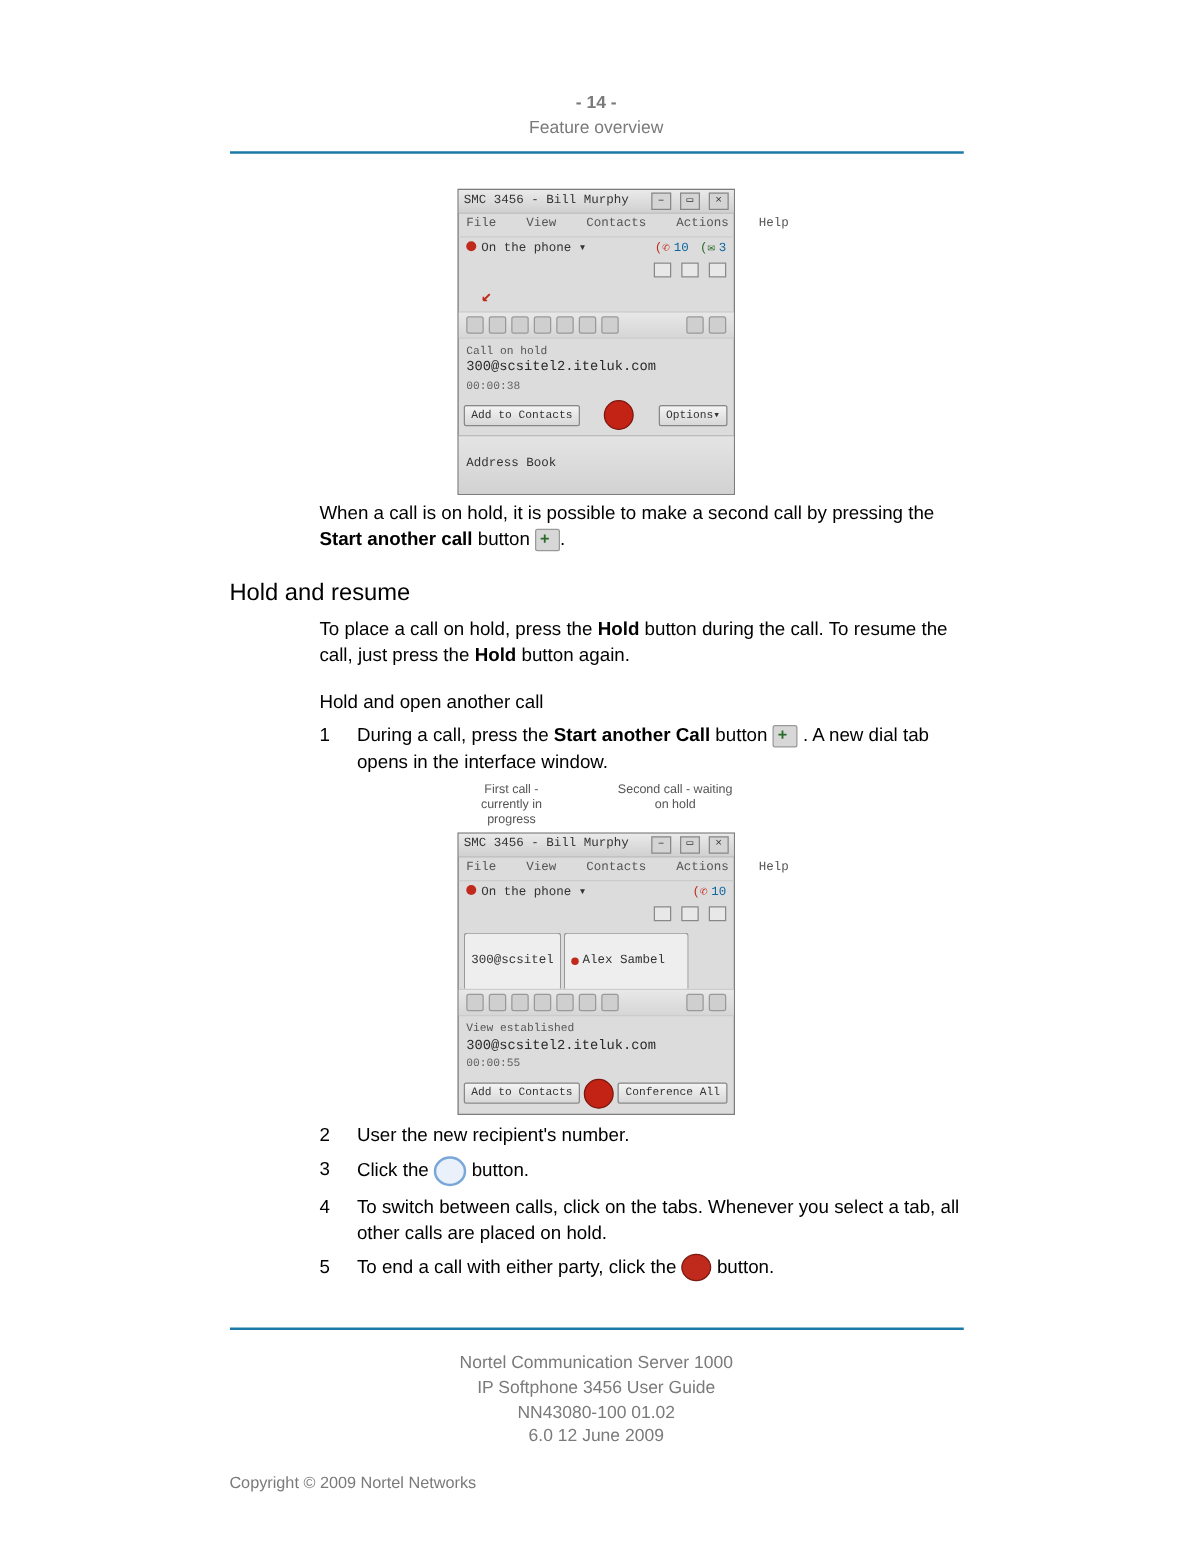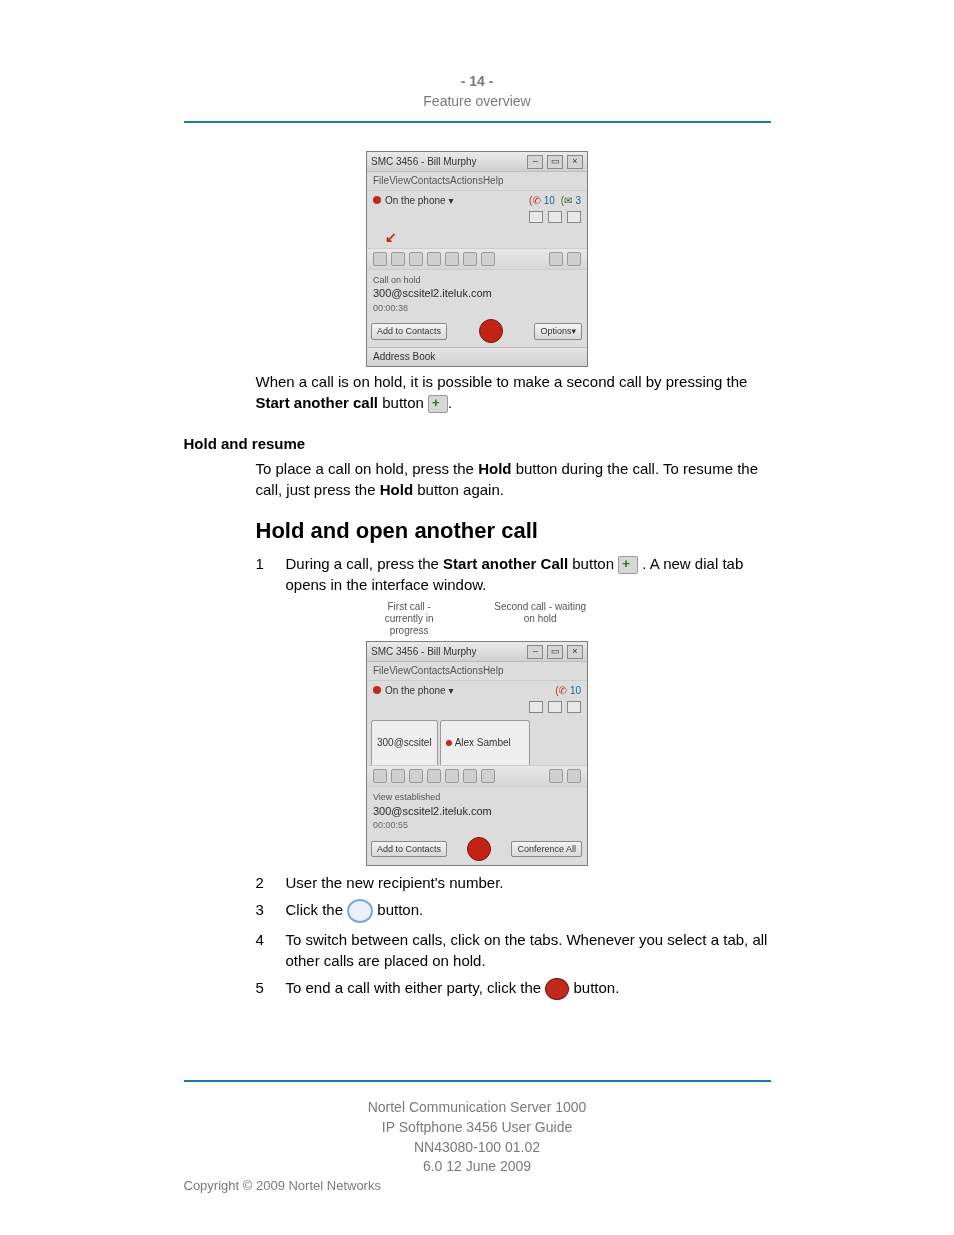--- a/index.html
+++ b/index.html
@@ -42,29 +42,30 @@
   .content {
     flex: 1;
   }
   .body-text {
     margin-left: 72px;
     margin-right: 0;
   }
   .img-center {
     text-align: center;
     margin: 0 auto;
+    font-family: Liberation Mono, monospace;
   }
   h2 {
+    font-size: 19px;
+    font-weight: normal;
+    margin: 20px 0 4px 0;
+  }
+  h3 {
     font-size: 15px;
-    font-weight: bold;
-    margin: 20px 0 4px 0;
-  }
-  h3 {
-    font-size: 22px;
-    font-weight: bold;
+    font-weight: normal;
     margin: 16px 0 4px 0;
   }
   .indented h3 {
     margin-left: 72px;
   }
   p { margin: 4px 0; }
   ol.steps {
     list-style: none;
     padding: 0;
     margin: 4px 0 4px 72px;
@@ -78,20 +79,21 @@
   ol.steps li .txt { flex: 1; }
   .footer {
     text-align: center;
     color: #7a7a7a;
     font-size: 14px;
     margin-top: 8px;
   }
   .copyright {
     color: #7a7a7a;
     font-size: 13px;
+    margin-top: 18px;
   }
   .inline-icon {
     display: inline-block;
     vertical-align: middle;
     width: 18px;
     height: 16px;
     background: #d7d7d7;
     border: 1px solid #999;
     border-radius: 2px;
     position: relative;
@@ -140,21 +142,21 @@
     width: 14px; height: 12px;
     background: #d4d4d4;
     border: 1px solid #888;
     margin-left: 1px;
     text-align: center;
     line-height: 11px;
     font-size: 9px;
   }
   .app .menubar {
     display: flex;
-    gap: 0;
+    gap: 24px;
     padding: 2px 6px;
     color: #555;
     align-items: center;
   }
   .app .statusbar {
     display: flex;
     justify-content: space-between;
     align-items: center;
     padding: 3px 6px;
     border-top: 1px solid #ccc;
@@ -229,21 +231,21 @@
     padding: 1px 5px;
     border-radius: 2px;
     font-size: 9px;
   }
   .app .end {
     width: 22px; height: 22px; border-radius: 50%;
     background: #c22315; border: 1px solid #7a160e;
   }
   .app .abook {
     display:flex; justify-content: space-between; align-items:flex-start;
-    padding: 2px 6px; background: linear-gradient(#e4e4e4,#d2d2d2);
+    padding: 16px 6px; background: linear-gradient(#e4e4e4,#d2d2d2);
     border-top: 1px solid #bbb;
   }
   .arrow-red {
     color: #c02a1c;
     font-size: 14px;
     font-weight: bold;
     padding-left: 18px;
   }
   .label-tabs {
     width: 220px;

